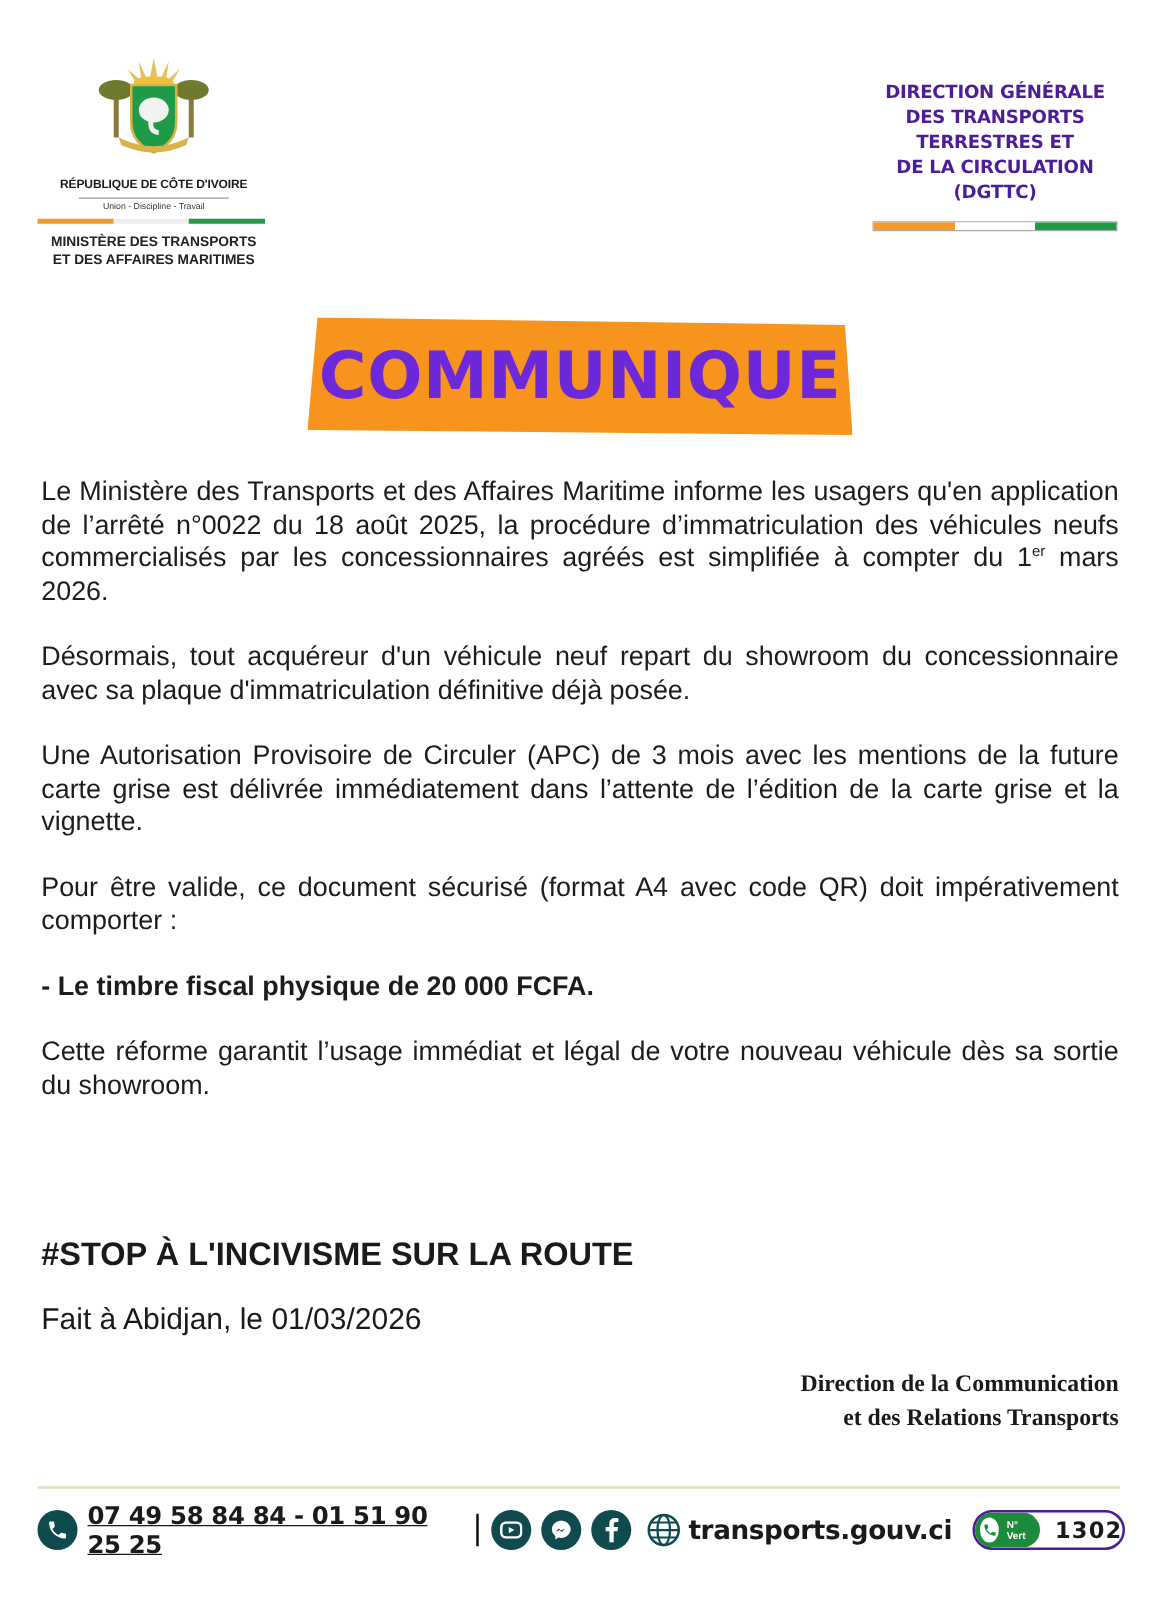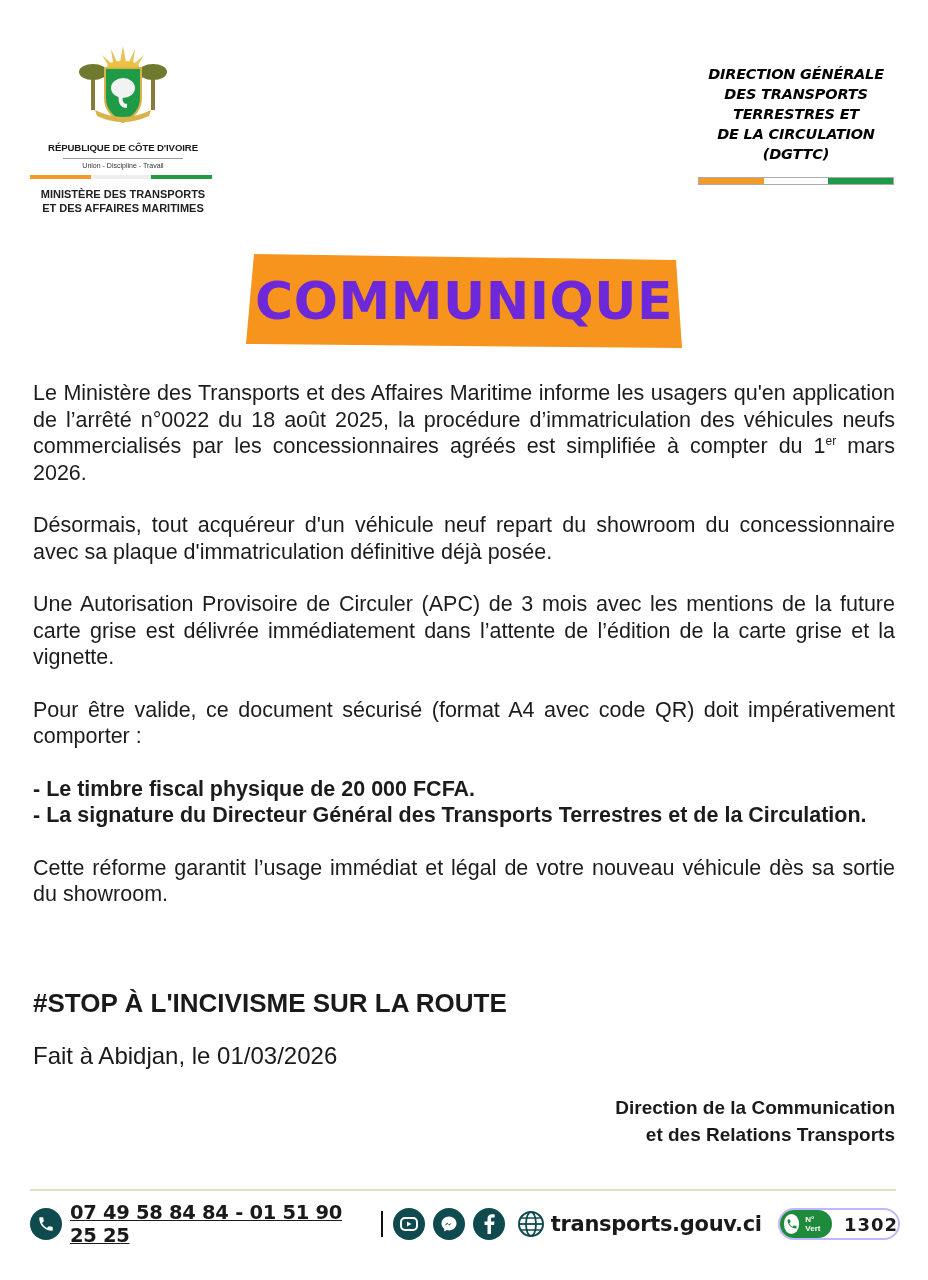--- a/index.html
+++ b/index.html
@@ -9,48 +9,48 @@
   .hdr-left { position:absolute; left:30px; top:44px; width:186px; text-align:center; }
   .coat { width:96px; height:82px; margin:0 auto; display:block; }
   .rep { font-family:"Liberation Sans", sans-serif; font-weight:bold; font-size:9.6px; margin-top:16px; letter-spacing:-0.1px; }
   .motto { font-size:7px; color:#333; margin-top:5px; padding-top:3px; border-top:1px solid #999; width:120px; margin-left:auto; margin-right:auto; }
   .flagbar { display:flex; height:4px; margin-top:6px; width:182px; }
   .flagbar span { flex:1; }
   .ministry { font-weight:bold; font-size:11px; line-height:14px; margin-top:8px; color:#222; }
 
   
   .hdr-right { position:absolute; left:690px; top:64px; width:212px; text-align:center; }
-  .dg { font-family:"DejaVu Sans", sans-serif; font-weight:bold; font-size:14.5px; line-height:20px; color:#000000; letter-spacing:-0.2px;font-style:italic; }
+  .dg { font-family:"DejaVu Sans", sans-serif; font-weight:bold; font-size:14.5px; line-height:20px; color:#4c1d95; letter-spacing:-0.2px; }
   .flagbar2 { display:flex; height:6px; width:194px; margin:13px auto 0; border:1px solid #aaa; }
   .flagbar2 span { flex:1; }
 
   
   .banner { position:absolute; left:246px; top:254px; width:436px; height:94px; }
   .banner svg { position:absolute; left:0; top:0; }
   .banner-text { position:absolute; left:0; top:0; width:100%; height:100%; display:flex; align-items:center; justify-content:center; color:#6d28d9; font-family:"DejaVu Sans", sans-serif; font-weight:bold; font-size:52px; letter-spacing:0.5px; }
 
   
   .body { position:absolute; left:33px; top:380px; width:862px; font-family:"Liberation Sans", sans-serif; font-size:21.5px; line-height:26.5px; color:#1c1c1c; }
   .body p { margin:0 0 26px 0; text-align:justify; }
   .bold-list { font-weight:bold; margin:0 0 26px 0; }
   .bold-list div { text-align:justify; }
   sup { font-size:12px; line-height:0; }
   .hashtag { position:absolute; left:33px; top:988px; font-weight:bold; font-size:26px; }
   .fait { position:absolute; left:33px; top:1042px; font-size:24px; }
-  .sign { position:absolute; right:33px; top:1094px; text-align:right; font-family:Liberation Sans, sans-serif; font-weight:bold; font-size:19px; line-height:27px; }
+  .sign { position:absolute; right:33px; top:1094px; text-align:right; font-family:Liberation Serif, serif; font-weight:bold; font-size:19px; line-height:27px; }
 
   
   .footer-line { position:absolute; left:30px; top:1189px; width:866px; height:2px; background:#e5dcc2; }
   .footer { position:absolute; left:30px; top:1206px; width:870px; height:36px; display:flex; align-items:center; }
   .ficon { width:32px; height:32px; border-radius:50%; background:#0f4b4e; display:inline-flex; align-items:center; justify-content:center; flex:none; }
   .phones { font-family:"DejaVu Sans", sans-serif; font-weight:bold; font-size:19.5px; margin-left:8px; letter-spacing:-0.3px;text-decoration:underline; }
   .sep { width:2px; height:26px; background:#111; margin:0 10px 0 8px; }
   .soc { margin-right:8px; }
   .url { font-family:"DejaVu Sans", sans-serif; font-weight:bold; font-size:21px; margin-left:6px; letter-spacing:-0.3px; }
-  .nvert { margin-left:16px; width:132px; height:28px; border:2px solid #c4b5fd; border-radius:16px; display:flex; align-items:center; overflow:hidden; }
+  .nvert { margin-left:16px; width:132px; height:28px; border:2px solid #4c1d95; border-radius:16px; display:flex; align-items:center; overflow:hidden; }
   .nv-left { background:#1e8a3c; height:100%; display:flex; align-items:center; padding:0 6px 0 4px; border-radius:0 14px 14px 0; }
   .nv-phone { width:20px; height:20px; border-radius:50%; background:#fff; display:inline-flex; align-items:center; justify-content:center; }
   .nv-label { color:#fff; font-size:8px; font-weight:bold; margin-left:6px; }
   .nv-num { font-family:"DejaVu Sans", sans-serif; font-weight:bold; font-size:18px; margin-left:12px; letter-spacing:1px; }
 </style>
 </head>
 <body>
 
 <div class="hdr-left">
   <svg class="coat" viewBox="0 0 96 82">
@@ -115,21 +115,20 @@
   <div class="banner-text">COMMUNIQUE</div>
 </div>
 
 <div class="body">
   <p><span>Le Ministère des Transports et des Affaires Maritime informe les usagers qu'en application de l’arrêté n°0022 du 18 août 2025,  la procédure d’immatriculation des véhicules neufs commercialisés par les concessionnaires agréés est simplifiée à compter du 1</span><sup>er</sup><span> mars 2026.</span></p>
   <p>Désormais, tout acquéreur d'un véhicule neuf repart du showroom du concessionnaire avec sa plaque d'immatriculation définitive déjà posée.</p>
   <p>Une Autorisation Provisoire de Circuler (APC) de 3 mois avec les mentions de la future carte grise est délivrée immédiatement dans l’attente de l’édition de la carte grise et la vignette.</p>
   <p>Pour être valide, ce document sécurisé (format A4 avec code QR) doit impérativement comporter :</p>
   <div class="bold-list">
     <div> - Le timbre fiscal physique de 20 000 FCFA.</div>
-    <div> - La signature du Directeur Général des Transports Terrestres et de la Circulation.</div>
   </div>
   <p>Cette réforme garantit l’usage immédiat et légal de votre nouveau véhicule dès sa sortie du showroom.</p>
 </div>
 
 <div class="hashtag">#STOP À L'INCIVISME SUR LA ROUTE</div>
 <div class="fait">Fait à Abidjan, le 01/03/2026</div>
 
 <div class="sign">
   <div>Direction de la Communication</div>
   <div>et des Relations Transports</div>

